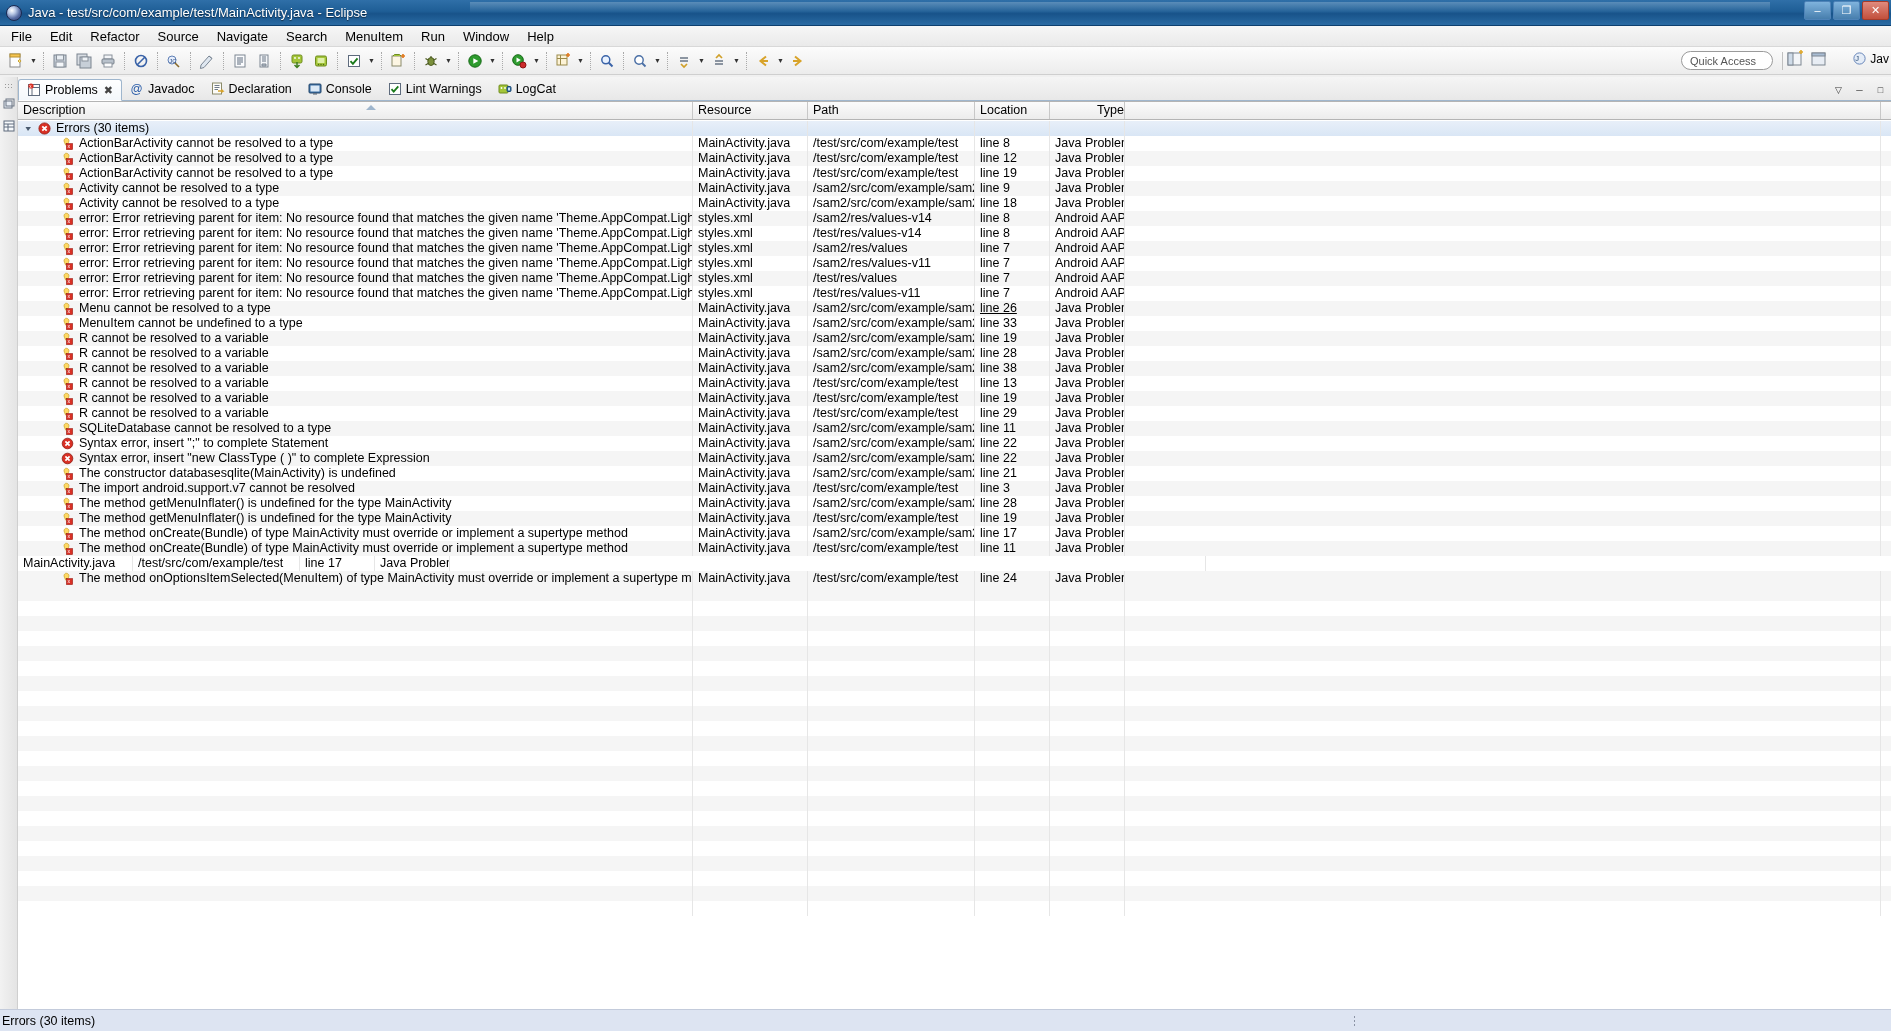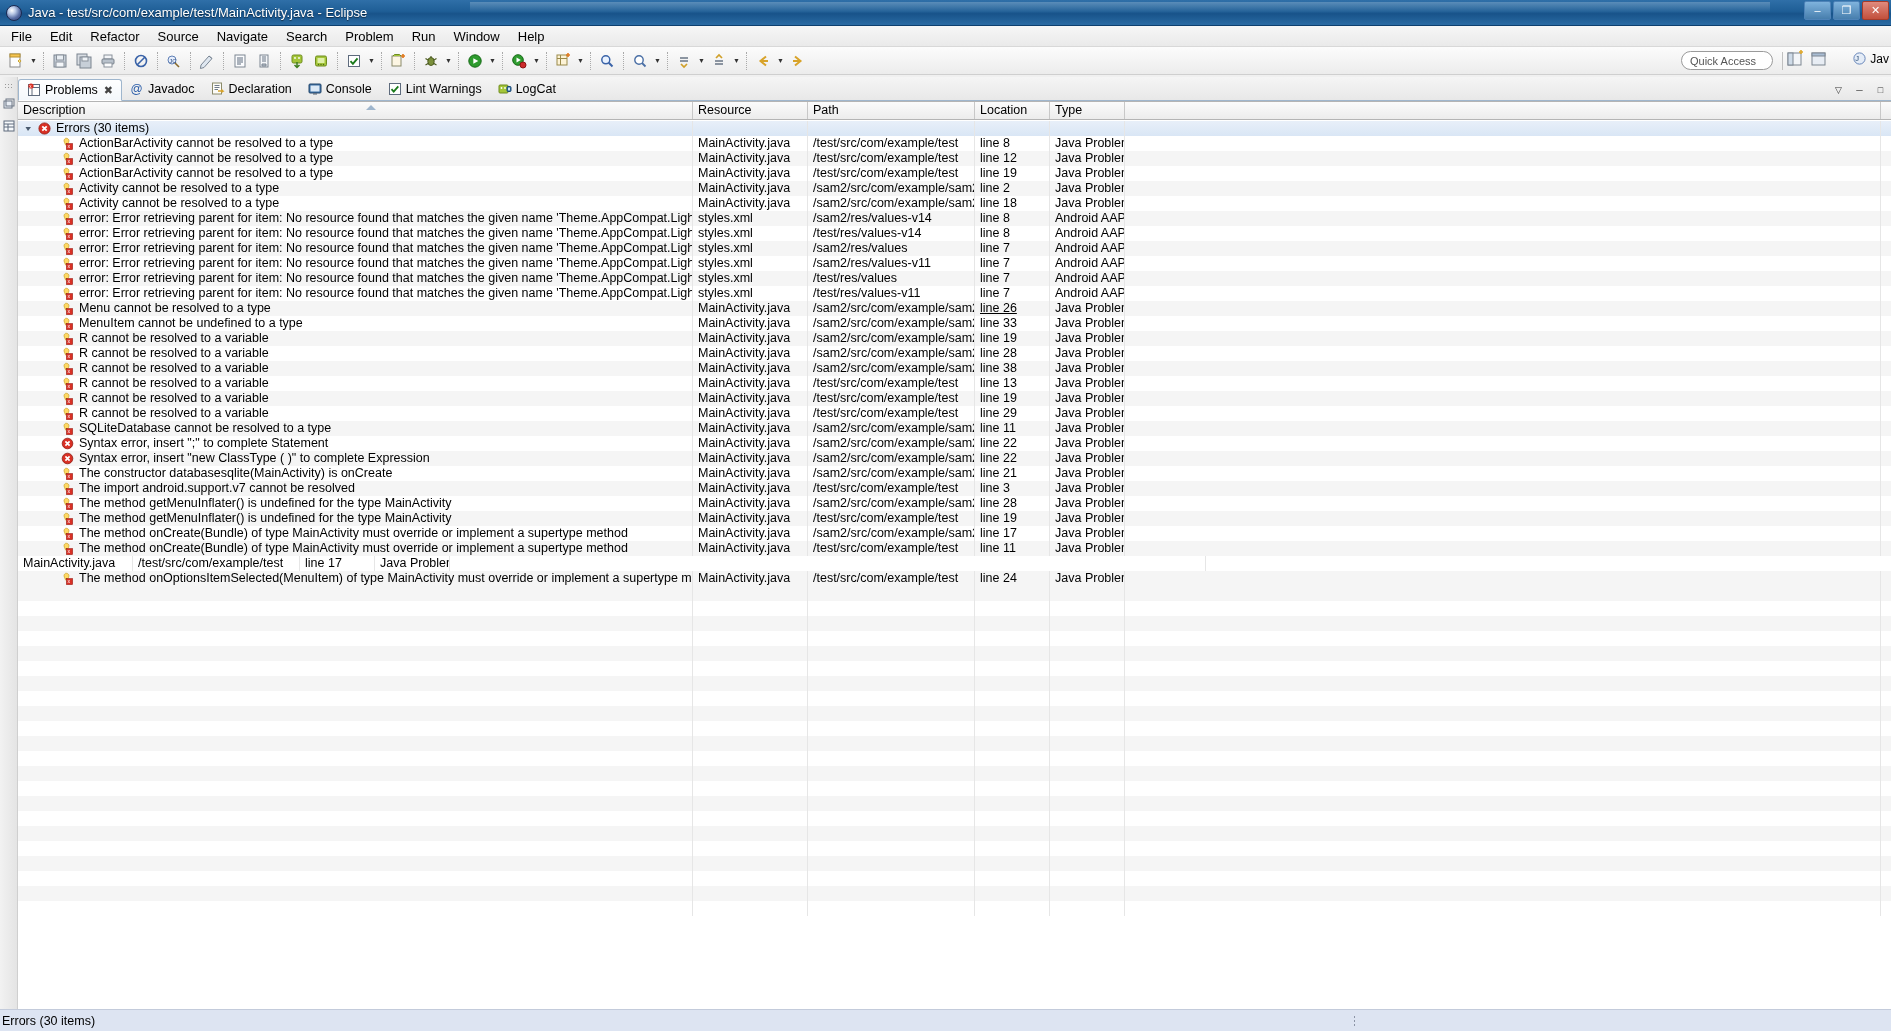--- a/index.html
+++ b/index.html
@@ -243,21 +243,21 @@
   </div>
 </div>
 
 <div class="menubar" id="menubar">
     <div class="menu-item">File</div>
     <div class="menu-item">Edit</div>
     <div class="menu-item">Refactor</div>
     <div class="menu-item">Source</div>
     <div class="menu-item">Navigate</div>
     <div class="menu-item">Search</div>
-    <div class="menu-item">Problem</div>
+    <div class="menu-item">MenuItem</div>
     <div class="menu-item">Run</div>
     <div class="menu-item">Window</div>
     <div class="menu-item">Help</div>
   </div>
 
 <div class="toolbar">
   <div class="tb-btn">
     <svg width="16" height="16" viewBox="0 0 16 16">
         <rect x="2" y="1" width="10" height="13" fill="#fdfdfd" stroke="#8a8a8a"></rect>
         <rect x="2" y="1" width="10" height="3" fill="#f5c451" stroke="#b8912f"></rect>
@@ -548,21 +548,21 @@
     </div>
 
 
     <div class="table-wrap">
       <div class="thead" id="thead">
         <div class="sort-marker"></div>
       <div class="th" style="width: 675px; flex: 0 0 675px;">Description</div>
           <div class="th" style="width: 115px; flex: 0 0 115px;">Resource</div>
           <div class="th" style="width: 167px; flex: 0 0 167px;">Path</div>
           <div class="th" style="width: 75px; flex: 0 0 75px;">Location</div>
-          <div class="th" style="width: 75px; flex: 0 0 75px;">Type</div>
+          <div class="th" style="width: 75px; flex: 0 0 75px; text-align: right;">Type</div>
           <div class="th" style="width: 756px; flex: 0 0 756px;"></div>
         </div>
       <div class="tbody" id="tbody">
           <div class="row group">
             <div class="cell desc" style="flex: 0 0 675px;">
               <span class="expander">
                 <svg width="9" height="9" viewBox="0 0 9 9">
                   <path d="M1.5 3l5.5 0L4 7z" fill="#4a5a6e"></path>
                 </svg>
               </span>
@@ -635,21 +635,21 @@
               <span class="err-ico"><svg width="13" height="13" viewBox="0 0 13 13">
                   <path d="M5 1.2c1.8 0 3 1.2 3 2.7 0 1.2-.9 1.8-.9 2.8H3.9c0-1-.9-1.6-.9-2.8 0-1.5 1.2-2.7 2-2.7z" fill="#ffd964" stroke="#c9a22c" stroke-width=".7"></path>
                   <rect x="3.9" y="7.2" width="3.2" height="1" fill="#c9a22c"></rect>
                   <rect x="5.4" y="6.6" width="6.2" height="6" fill="#d93025" stroke="#9c1e16" stroke-width=".6"></rect>
                   <text x="6.5" y="11.4" font-size="5.2" fill="#fff" font-family="Liberation Sans">x</text>
                 </svg></span>
               <span>Activity cannot be resolved to a type</span>
             </div>
             <div class="cell" style="flex: 0 0 115px;">MainActivity.java</div>
             <div class="cell" style="flex: 0 0 167px;">/sam2/src/com/example/sam2</div>
-            <div class="cell" style="flex: 0 0 75px;">line 2</div>
+            <div class="cell" style="flex: 0 0 75px;">line 9</div>
             <div class="cell" style="flex: 0 0 75px;">Java Problem</div>
             <div class="cell" style="flex: 0 0 756px;"></div>
           </div>
           <div class="row">
             <div class="cell desc" style="flex: 0 0 675px;">
               <span class="indent"></span>
               <span class="err-ico"><svg width="13" height="13" viewBox="0 0 13 13">
                   <path d="M5 1.2c1.8 0 3 1.2 3 2.7 0 1.2-.9 1.8-.9 2.8H3.9c0-1-.9-1.6-.9-2.8 0-1.5 1.2-2.7 2-2.7z" fill="#ffd964" stroke="#c9a22c" stroke-width=".7"></path>
                   <rect x="3.9" y="7.2" width="3.2" height="1" fill="#c9a22c"></rect>
                   <rect x="5.4" y="6.6" width="6.2" height="6" fill="#d93025" stroke="#9c1e16" stroke-width=".6"></rect>
@@ -950,21 +950,21 @@
           </div>
           <div class="row">
             <div class="cell desc" style="flex: 0 0 675px;">
               <span class="indent"></span>
               <span class="err-ico"><svg width="13" height="13" viewBox="0 0 13 13">
                   <path d="M5 1.2c1.8 0 3 1.2 3 2.7 0 1.2-.9 1.8-.9 2.8H3.9c0-1-.9-1.6-.9-2.8 0-1.5 1.2-2.7 2-2.7z" fill="#ffd964" stroke="#c9a22c" stroke-width=".7"></path>
                   <rect x="3.9" y="7.2" width="3.2" height="1" fill="#c9a22c"></rect>
                   <rect x="5.4" y="6.6" width="6.2" height="6" fill="#d93025" stroke="#9c1e16" stroke-width=".6"></rect>
                   <text x="6.5" y="11.4" font-size="5.2" fill="#fff" font-family="Liberation Sans">x</text>
                 </svg></span>
-              <span>The constructor databasesqlite(MainActivity) is onCreate</span>
+              <span>The constructor databasesqlite(MainActivity) is undefined</span>
             </div>
             <div class="cell" style="flex: 0 0 115px;">MainActivity.java</div>
             <div class="cell" style="flex: 0 0 167px;">/sam2/src/com/example/sam2</div>
             <div class="cell" style="flex: 0 0 75px;">line 21</div>
             <div class="cell" style="flex: 0 0 75px;">Java Problem</div>
             <div class="cell" style="flex: 0 0 756px;"></div>
           </div>
           <div class="row alt">
             <div class="cell desc" style="flex: 0 0 675px;">
               <span class="indent"></span>

